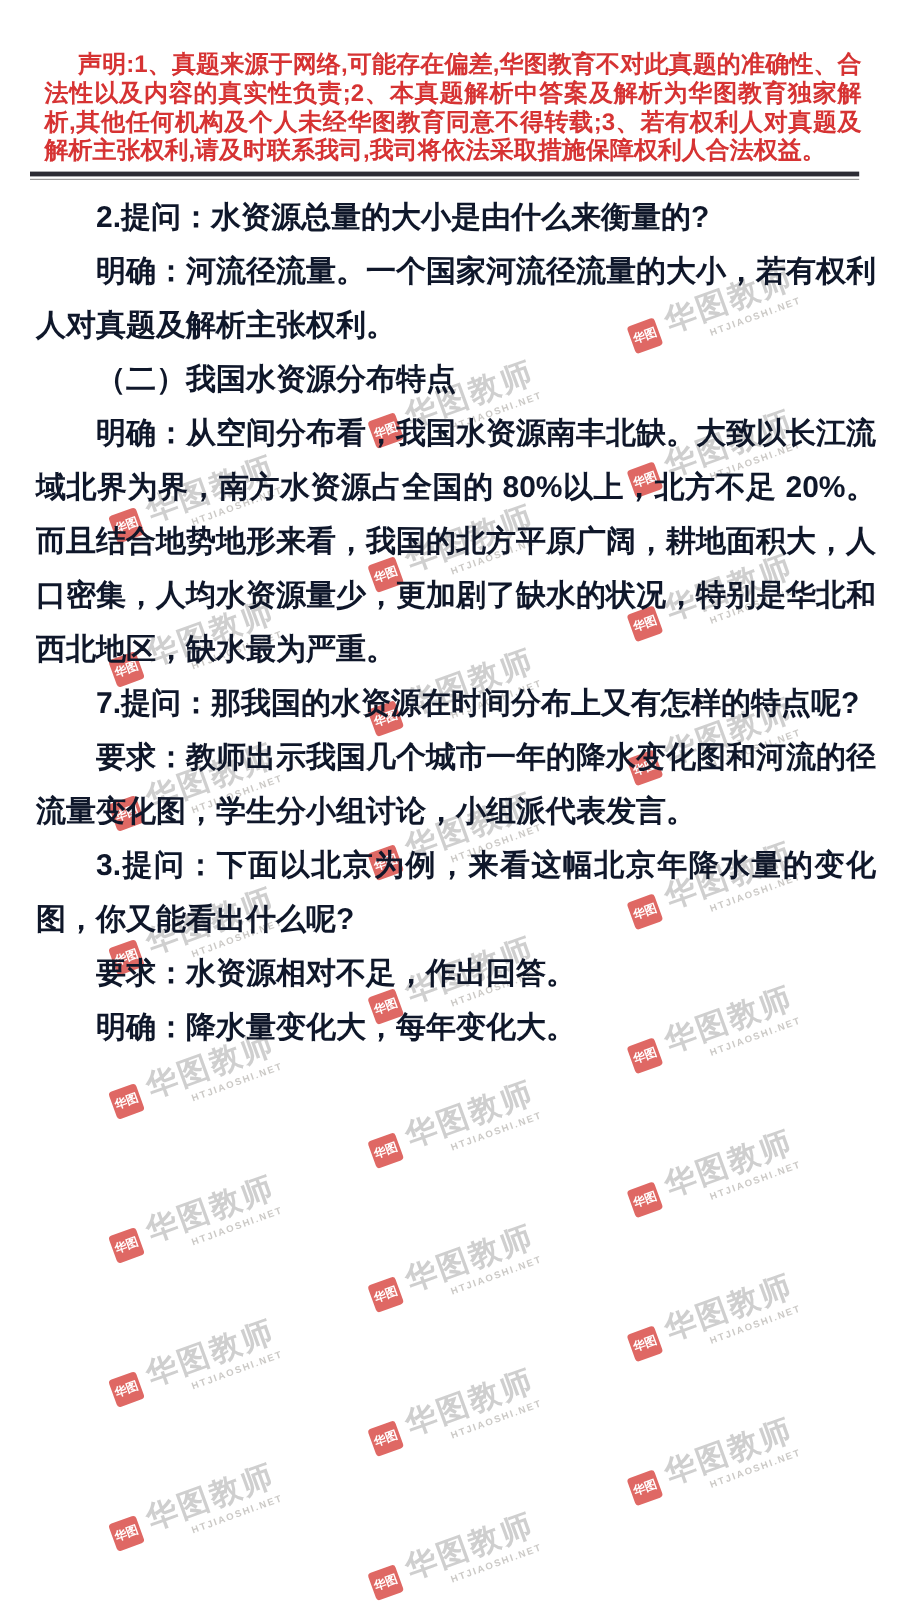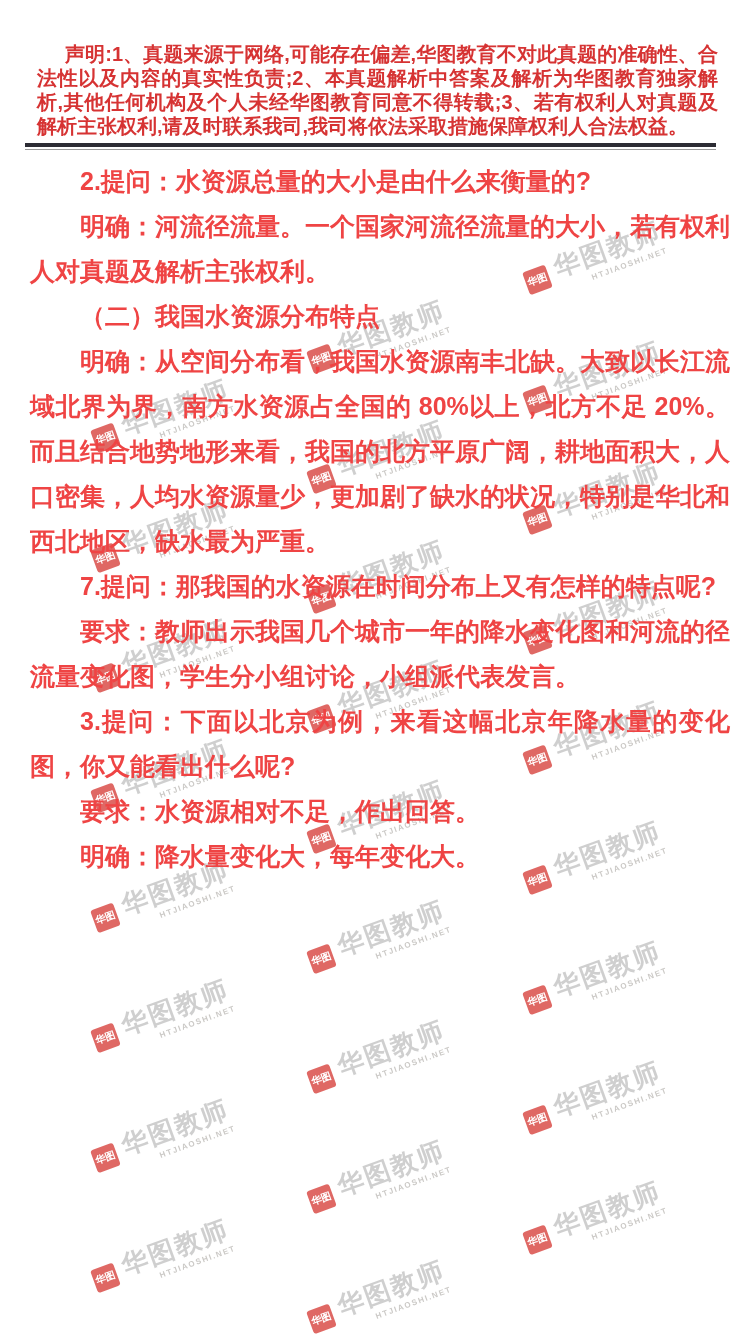--- a/index.html
+++ b/index.html
@@ -266,21 +266,21 @@
     <p class="disclaimer" style="color: rgb(214, 51, 51);">
       <span class="disclaimer-label">声明:</span><span>1、真题来源于网络,可能存在偏差,华图教育不对此真题的准确性、合法性以及内容的真实性负责;2、本真题解析中答案及解析为华图教育独家解析,其他任何机构及个人未经华图教育同意不得转载;3、若有权利人对真题及解析主张权利,请及时联系我司,我司将依法采取措施保障权利人合法权益。</span>
     </p>
 
     <div class="divider">
       <div class="divider-dark"></div>
       <div class="divider-gap"></div>
       <div class="divider-light"></div>
     </div>
 
-    <div class="body-text" id="body-container" style="color: #ef4444;">
+    <div class="body-text" id="body-container" style="color: #0f172a;">
         <p>2.提问：水资源总量的大小是由什么来衡量的?</p>
         <p>明确：河流径流量。一个国家河流径流量的大小，若有权利人对真题及解析主张权利。</p>
         <p>（二）我国水资源分布特点</p>
         <p>明确：从空间分布看，我国水资源南丰北缺。大致以长江流域北界为界，南方水资源占全国的 80%以上，北方不足 20%。而且结合地势地形来看，我国的北方平原广阔，耕地面积大，人口密集，人均水资源量少，更加剧了缺水的状况，特别是华北和西北地区，缺水最为严重。</p>
         <p>7.提问：那我国的水资源在时间分布上又有怎样的特点呢?</p>
         <p>要求：教师出示我国几个城市一年的降水变化图和河流的径流量变化图，学生分小组讨论，小组派代表发言。</p>
         <p>3.提问：下面以北京为例，来看这幅北京年降水量的变化图，你又能看出什么呢?</p>
         <p>要求：水资源相对不足，作出回答。</p>
         <p>明确：降水量变化大，每年变化大。</p>
       </div>

